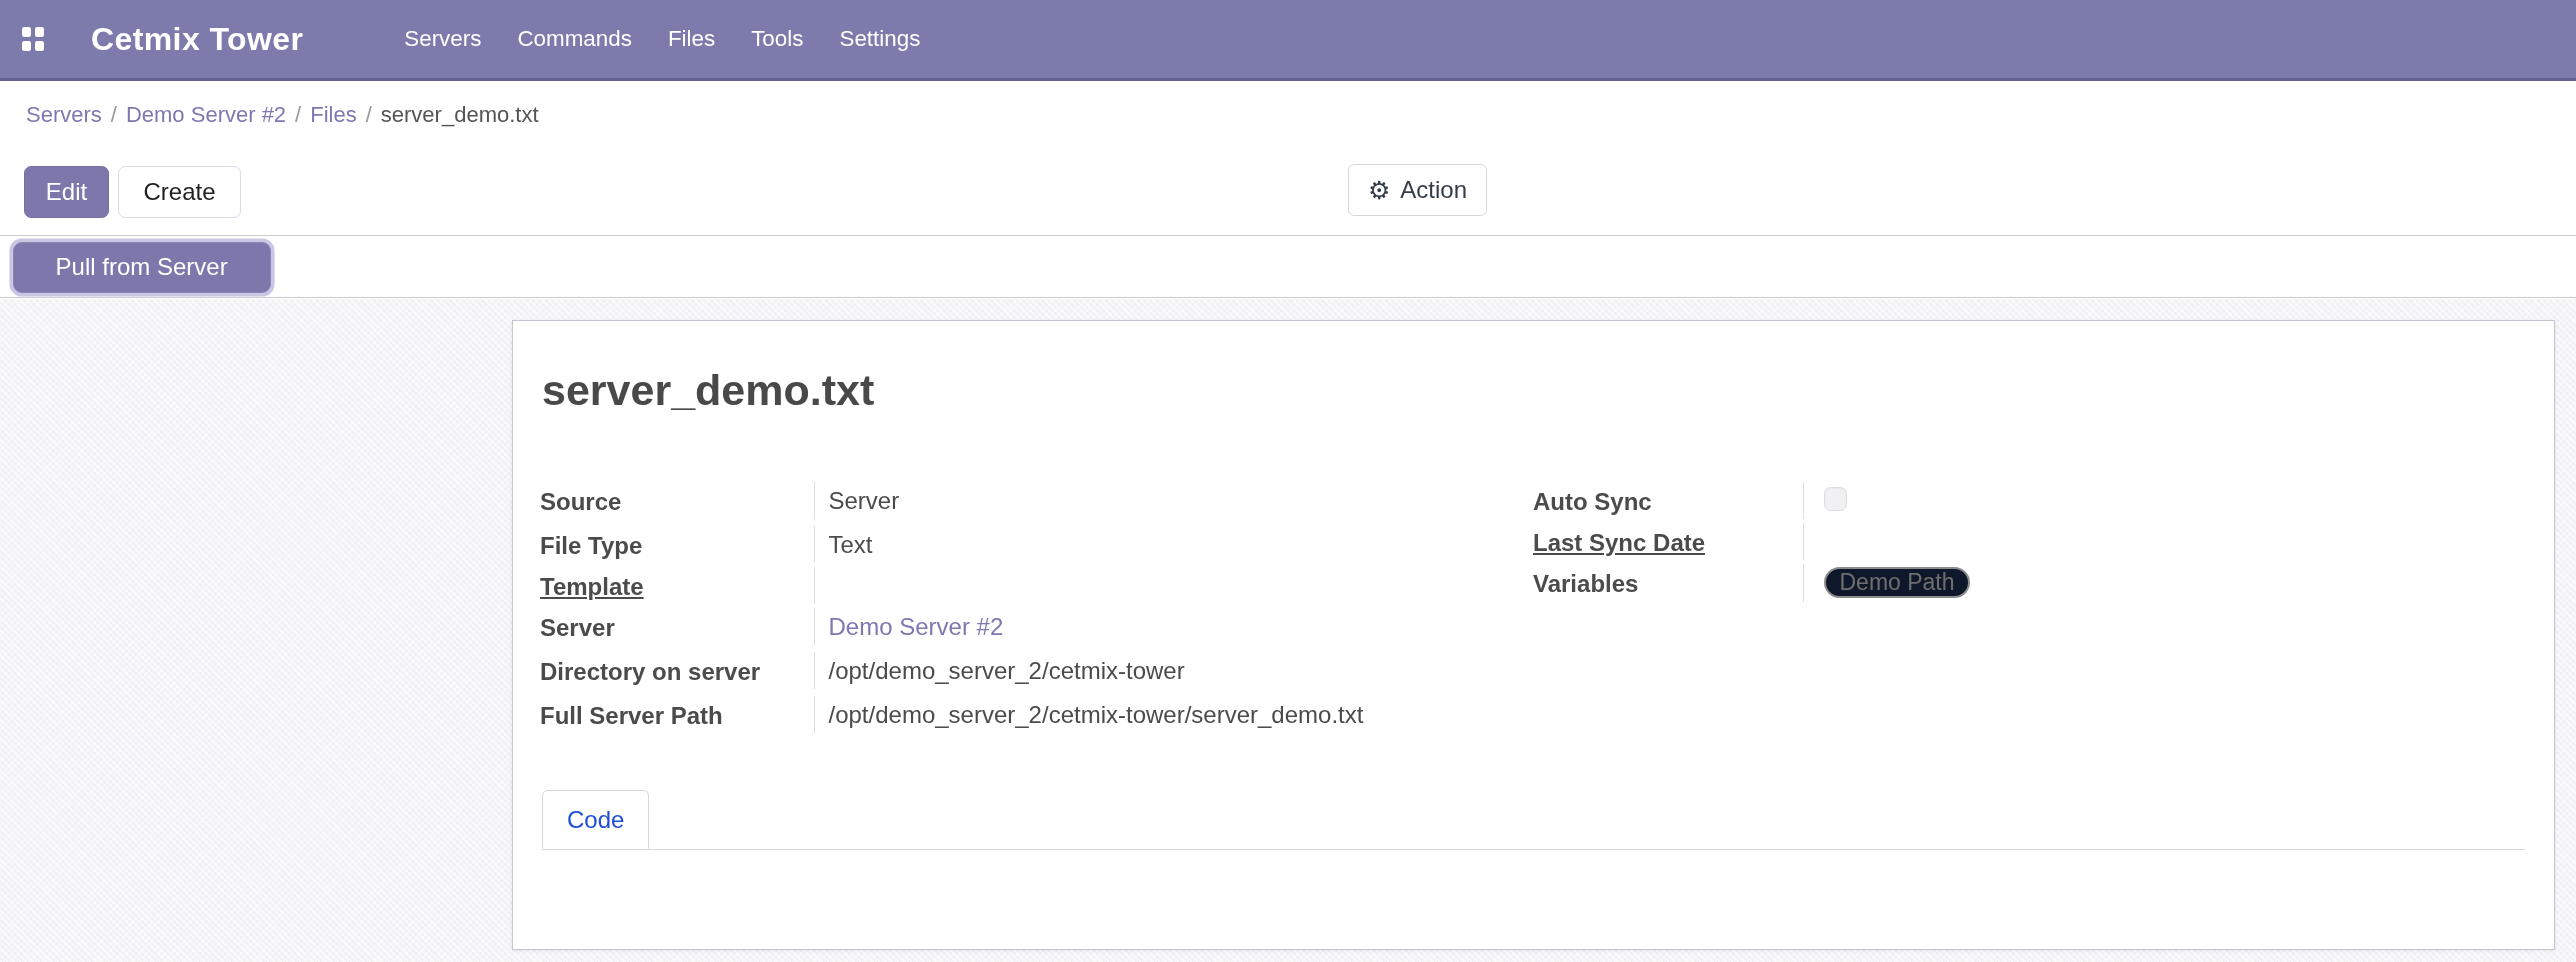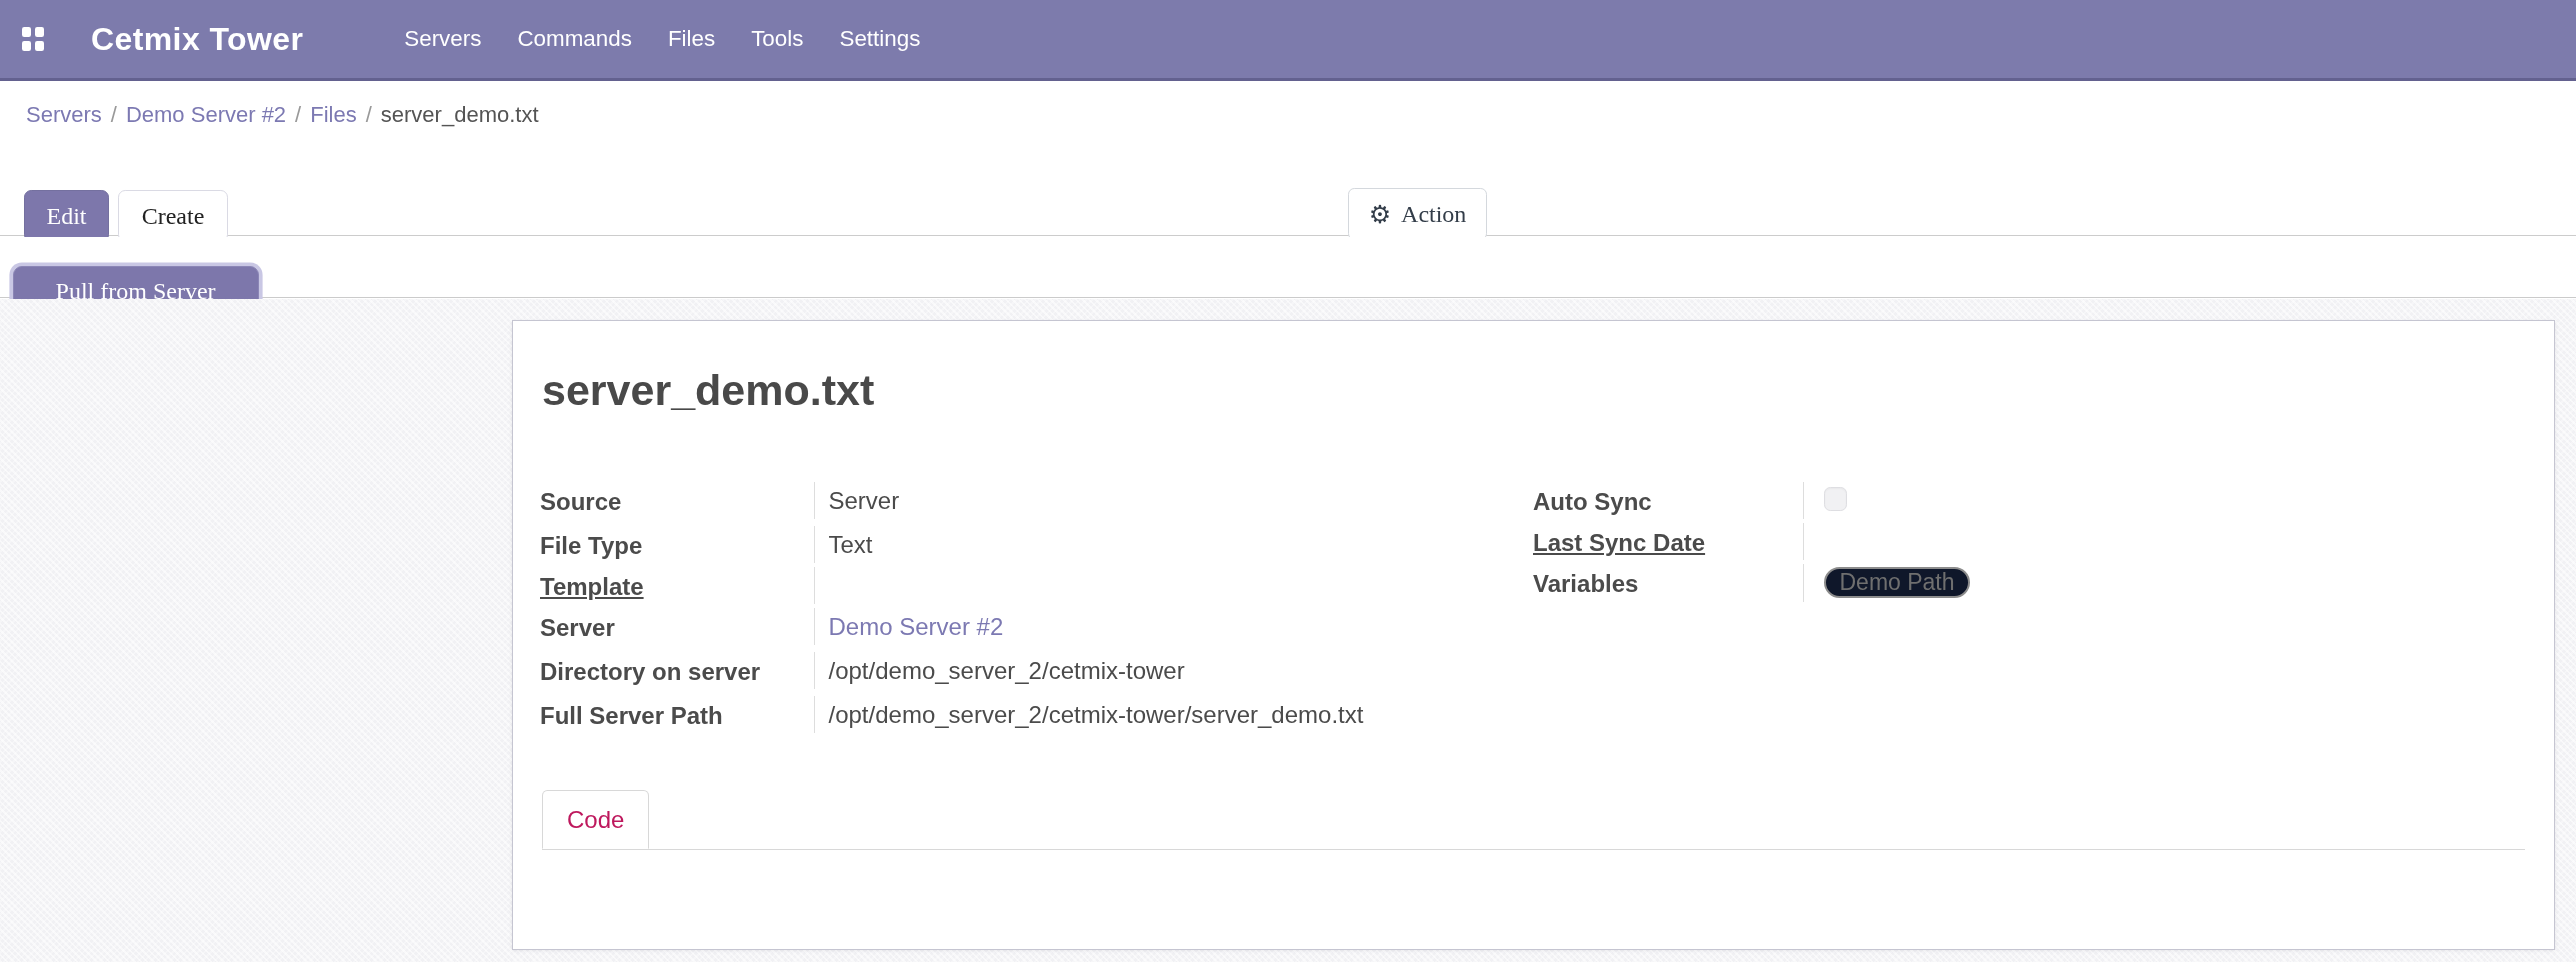--- a/index.html
+++ b/index.html
@@ -37,29 +37,29 @@
     position:absolute; top:84px; left:0; right:0; height:152px;
     background:#fff; border-bottom:0.9px solid #cccccc;
   }
   .breadcrumb { position:absolute; top:18px; left:26px; font-size:22px; white-space:nowrap; }
   .breadcrumb a { color:#7c79b2; text-decoration:none; cursor:pointer; }
   .breadcrumb .sep { color:#999; margin:0 9px; }
   .breadcrumb .current { color:#545454; }
 
   .btn {
     display:inline-flex; align-items:center; justify-content:center;
-    height:52px; font-size:24px; font-family:Liberation Serif, serif;
-    border-radius:7.2px; cursor:pointer; white-space:nowrap;margin-top:24px;
+    height:52px; font-size:24px; font-family:Liberation Sans, sans-serif;
+    border-radius:7.2px; cursor:pointer; white-space:nowrap;
   }
   .btn-edit {
     position:absolute; left:24px; top:82px; width:85px;
     background:#7d77ab; color:#fff; border:0.9px solid #74709f;
   }
   .btn-create {
-    position:absolute; left:118px; top:82px; width:110px;
+    position:absolute; left:118px; top:82px; width:123px;
     background:#fff; color:#222; border:0.9px solid #dadae4;
   }
   .btn-action {
     position:absolute; left:1348px; top:80px; width:139px;
     background:#fff; color:#333d49; border:0.9px solid #d4d8dd; border-radius:6.3px;
   }
   .gear-icon { font-size:25px; margin-right:10px; line-height:1; }
 
   
   .pull-row {
@@ -118,21 +118,21 @@
     color:#6f6f6f; font-size:23px; line-height:27px; padding:0 13.5px;
     background:#0f172a; white-space:nowrap;
   }
 
   
   .notebook { position:absolute; left:29px; right:29px; top:469px; }
   .tab-strip { display:flex; border-bottom:0.9px solid #d8d8d8; }
   .tab {
     position:relative; top:0.9px;
     height:59px; padding:0 24px; display:flex; align-items:center;
-    font-size:24px; color:#be185d; cursor:pointer;
+    font-size:24px; color:#1d4ed8; cursor:pointer;
   }
   .tab.active {
     background:#fff; border:0.9px solid #d8d8d8; border-bottom:0.9px solid #fff;
     border-radius:5.4px 5.4px 0 0;
   }
 </style>
 </head>
 <body>
 
 <div id="app">

